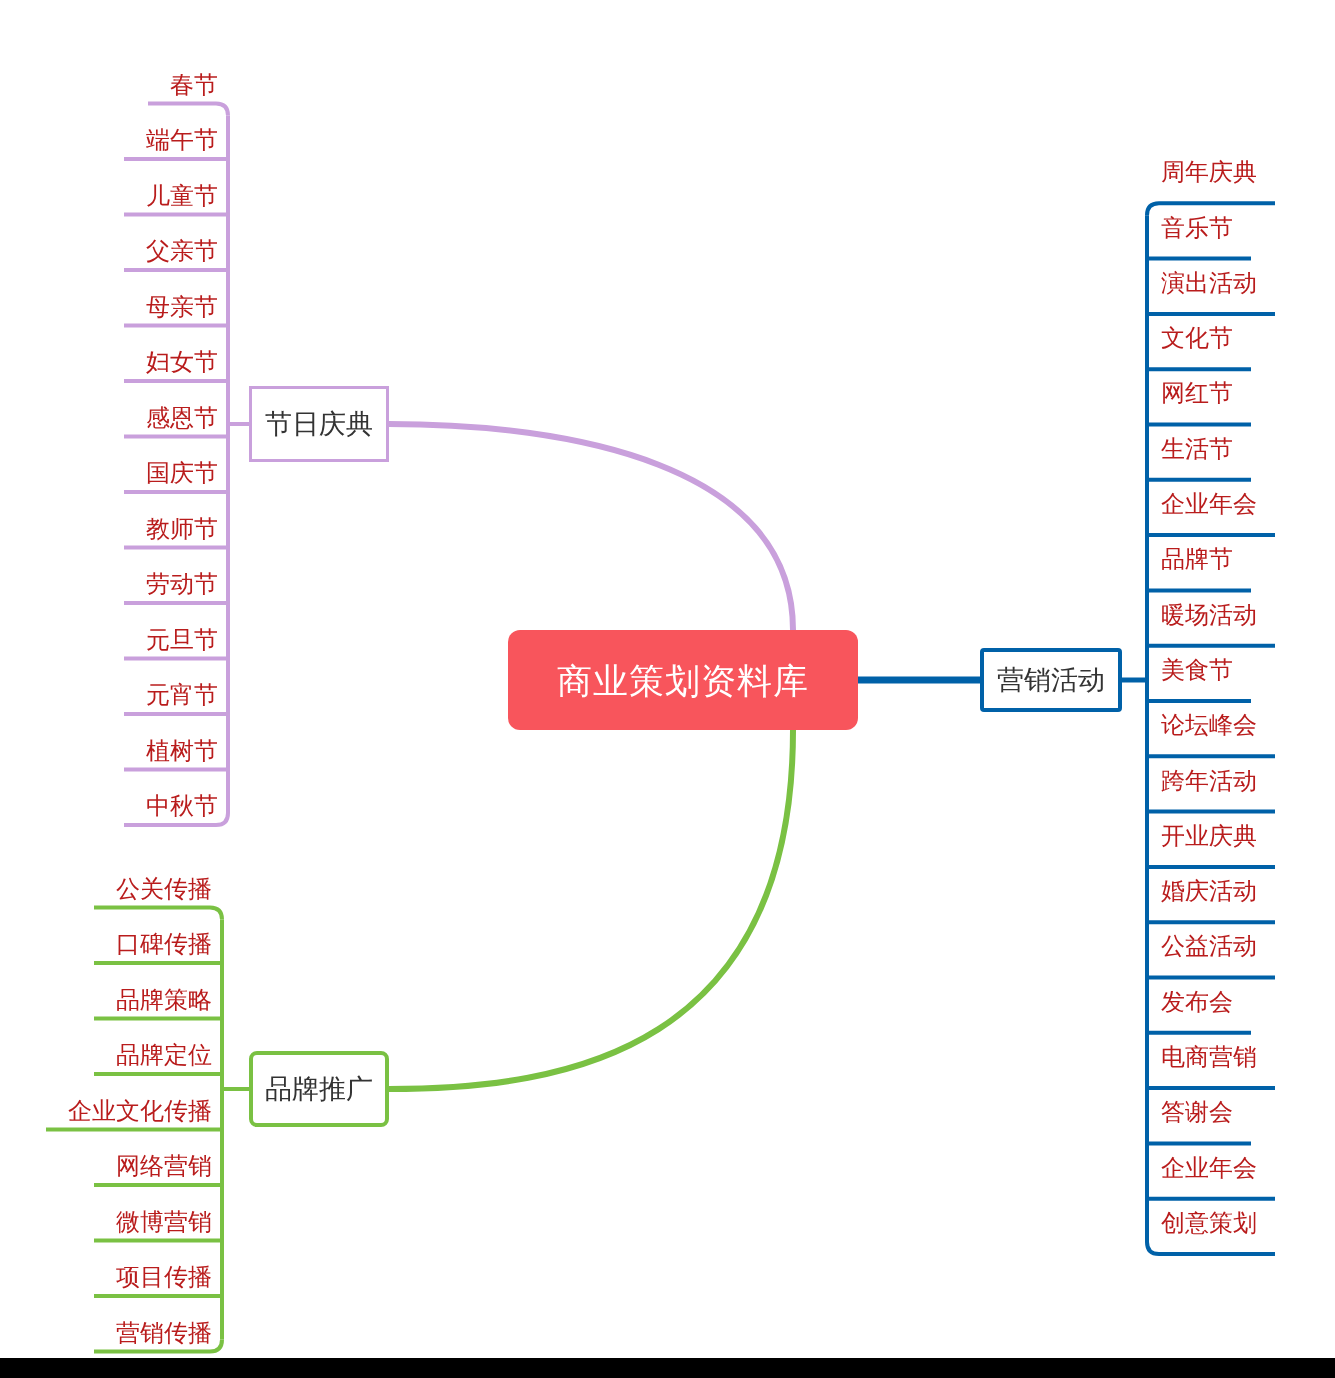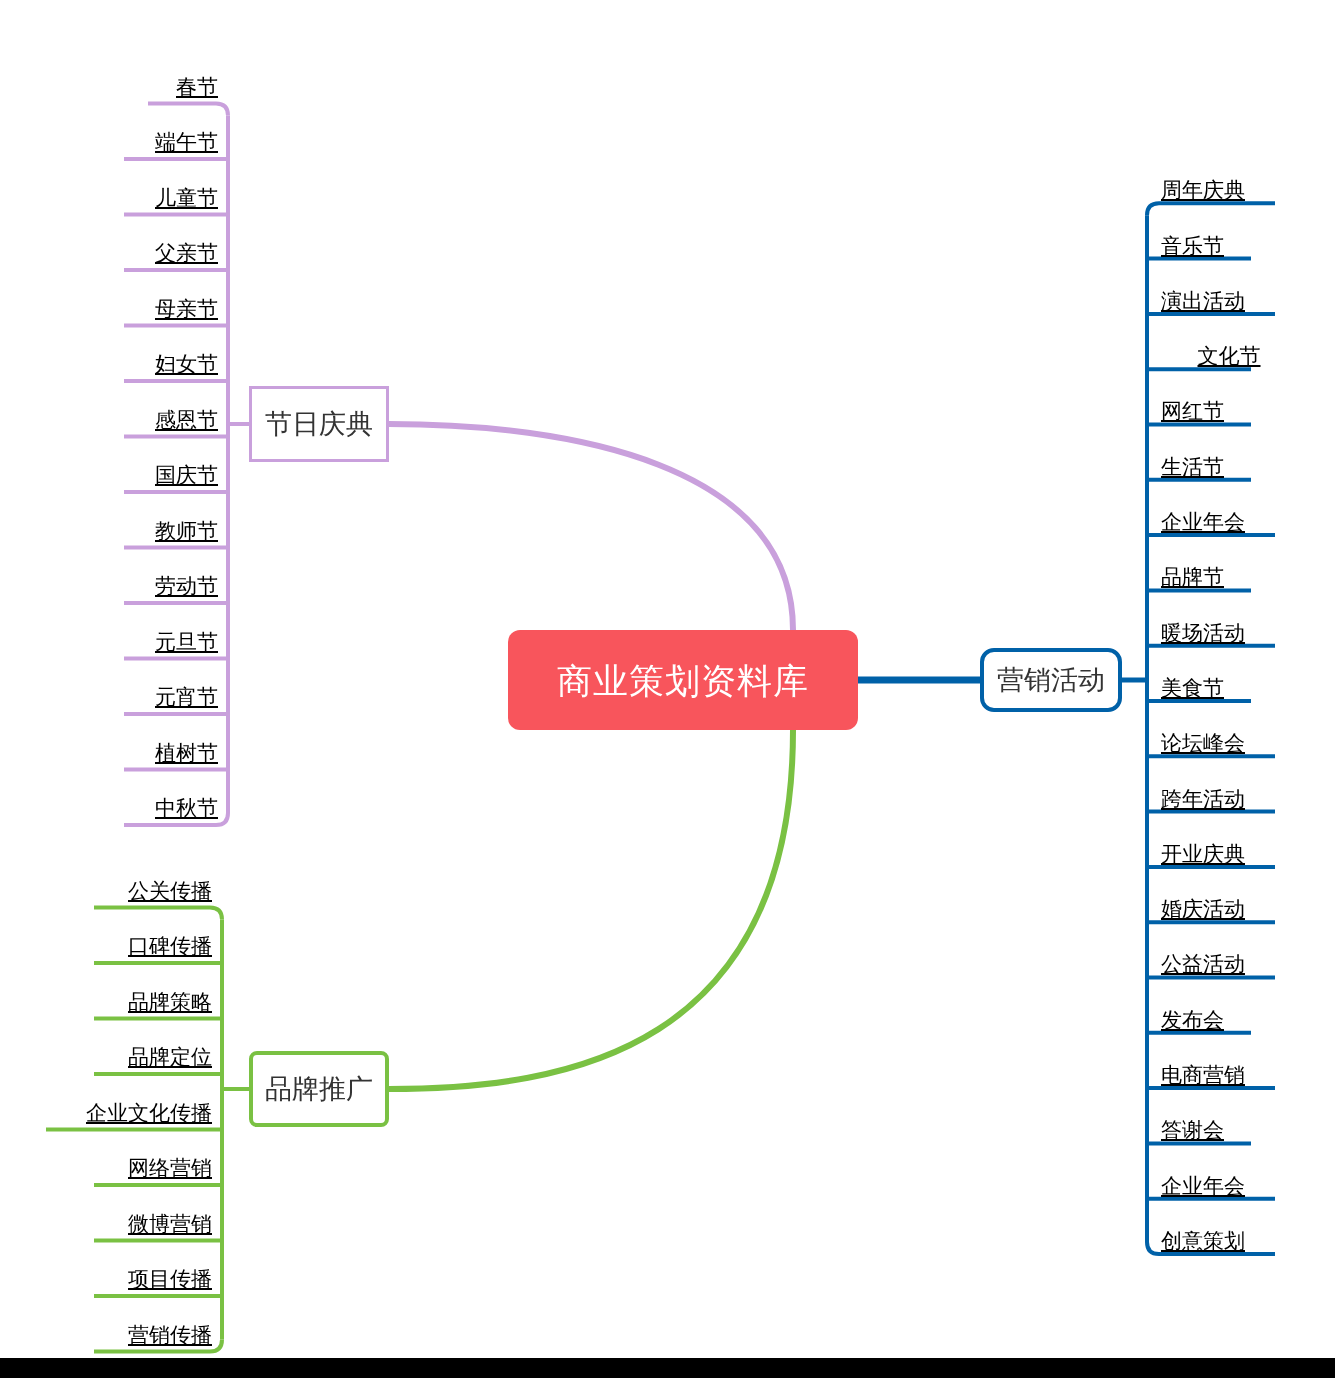--- a/index.html
+++ b/index.html
@@ -83,42 +83,41 @@
     height: 76px;
     border: 4px solid #7AC143;
     border-radius: 12px;
   }
   #node-marketing {
     left: 980px;
     top: 648px;
     width: 142px;
     height: 64px;
     border: 4px solid #0061A8;
-    border-radius: 14px;
+    border-radius: 4px;
   }
 
   
   .leaf-list {
     position: absolute;
     z-index: 3;
   }
   .leaf {
     position: relative;
     box-sizing: border-box;
     display: flex;
     align-items: flex-end;
     white-space: nowrap;
   }
   .leaf-label {
-    font-size: 21px;
-    color: #000000;
+    font-size: 24px;
+    color: #b91c1c;
     line-height: 1;
     padding-bottom: 7px;
     white-space: nowrap;
-    text-decoration: underline;
   }
 
   
   .leaf-list.left .leaf {
     justify-content: flex-end;
     padding-right: 10px;
   }
   
   .leaf-list.right .leaf {
     justify-content: flex-start;
@@ -278,31 +277,31 @@
       <div class="leaf" style="height: 55.5px;">
         <span class="leaf-label">微博营销</span>
       </div>
       <div class="leaf" style="height: 55.5px;">
         <span class="leaf-label">项目传播</span>
       </div>
       <div class="leaf" style="height: 55.5px;">
         <span class="leaf-label">营销传播</span>
       </div>
     </div>
-  <div class="leaf-list right" id="leaves-marketing" style="left: 1147px; top: 152px; width: 150px; height: 1106px;">
+  <div class="leaf-list right" id="leaves-marketing" style="left: 1147px; top: 136px; width: 150px; height: 1106px;">
       <div class="leaf" style="height: 55.3px;">
         <span class="leaf-label">周年庆典</span>
       </div>
       <div class="leaf" style="height: 55.3px;">
         <span class="leaf-label">音乐节</span>
       </div>
       <div class="leaf" style="height: 55.3px;">
         <span class="leaf-label">演出活动</span>
       </div>
-      <div class="leaf" style="height: 55.3px; justify-content: center;">
+      <div class="leaf" style="height: 55.3px;">
         <span class="leaf-label">文化节</span>
       </div>
       <div class="leaf" style="height: 55.3px;">
         <span class="leaf-label">网红节</span>
       </div>
       <div class="leaf" style="height: 55.3px;">
         <span class="leaf-label">生活节</span>
       </div>
       <div class="leaf" style="height: 55.3px;">
         <span class="leaf-label">企业年会</span>

